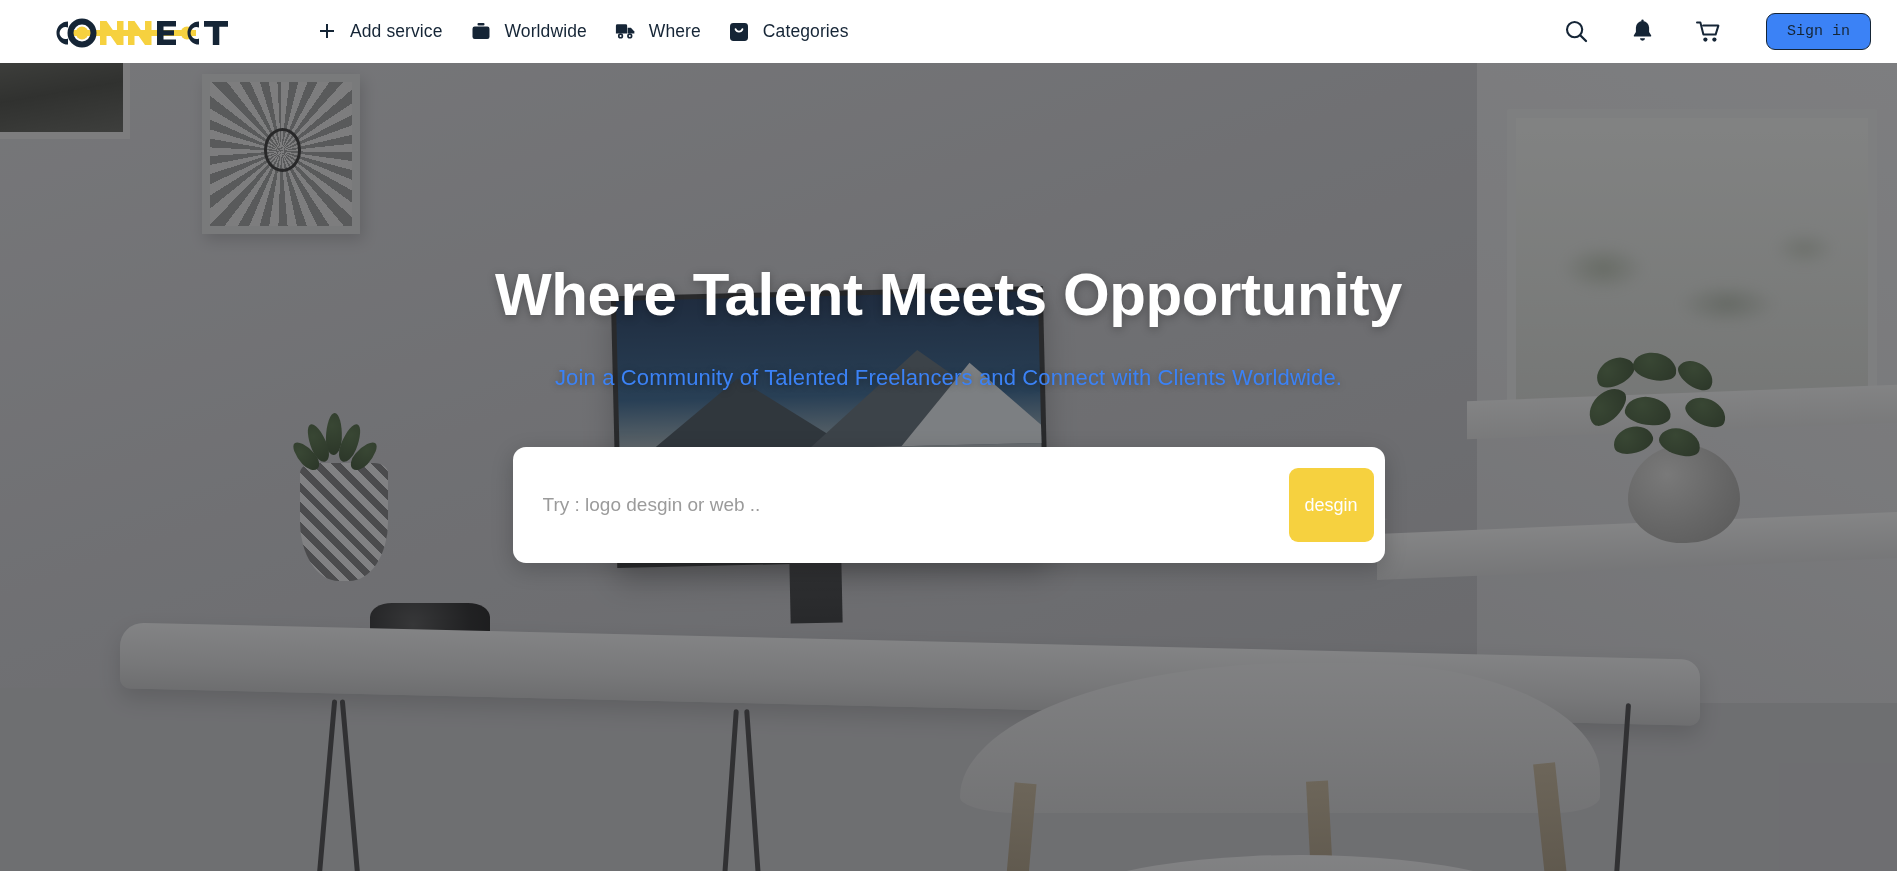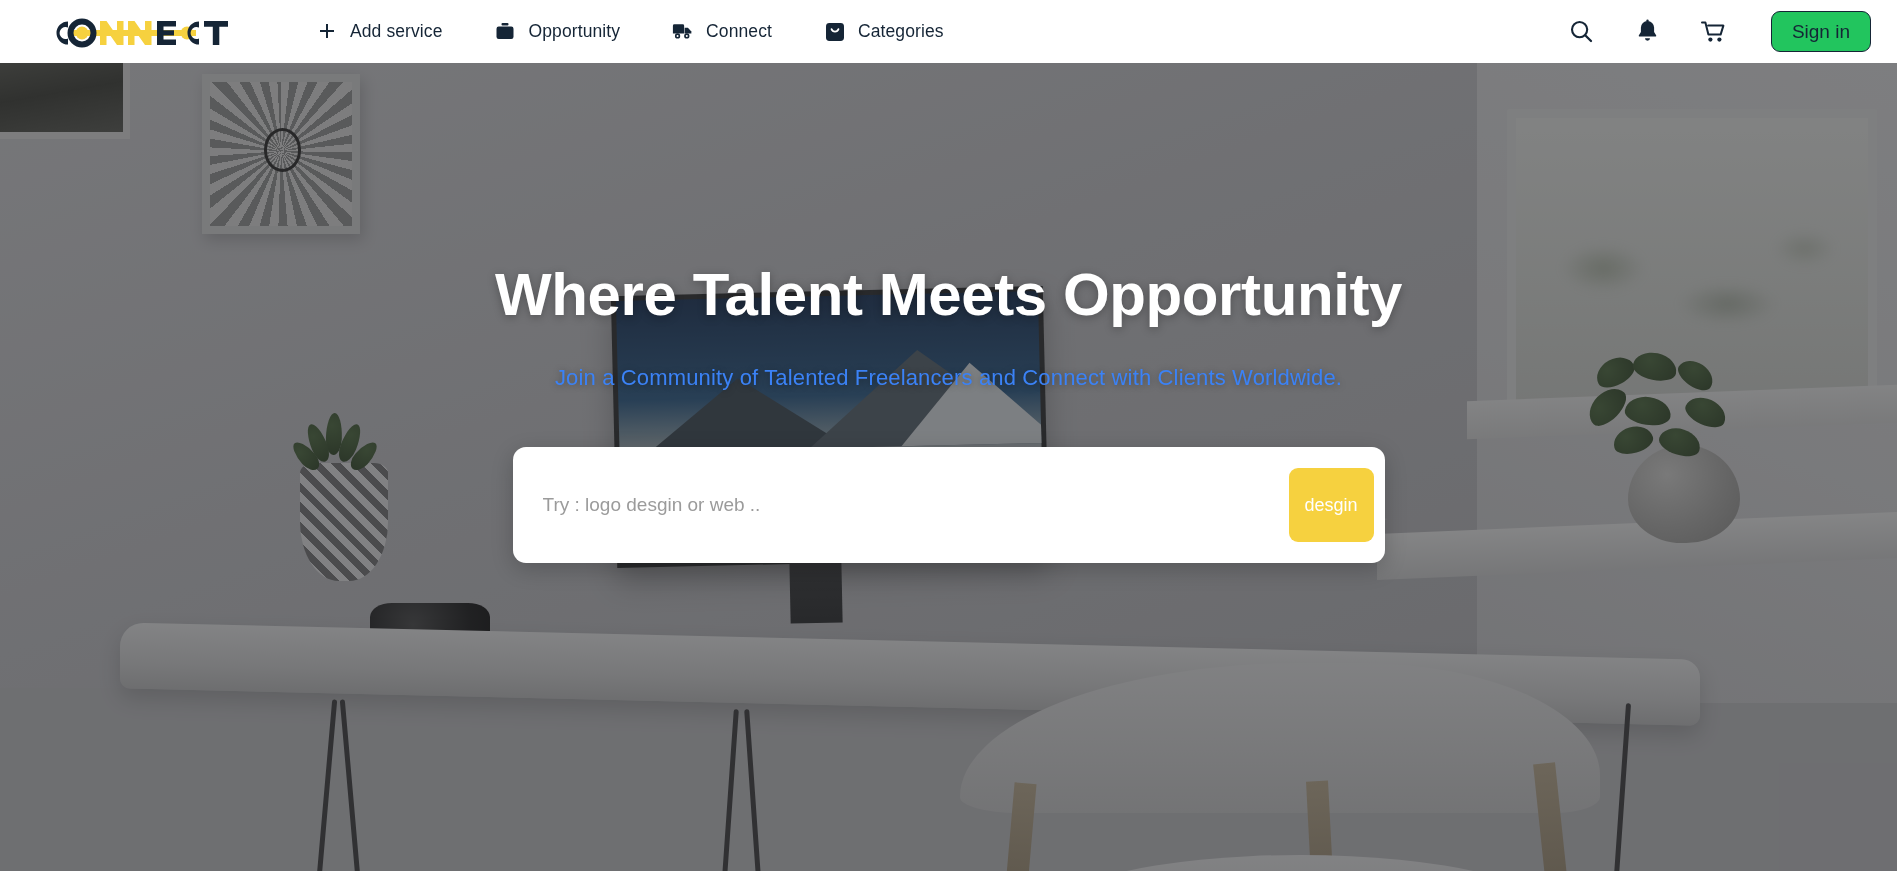--- a/index.html
+++ b/index.html
@@ -33,21 +33,21 @@
     align-items: center;
     flex: 0 0 auto;
     margin-right: 34px;
   }
   .logo-svg { display: block; }
 
   
   .nav {
     display: flex;
     align-items: center;
-    gap: 52px;
+    gap: 28px;
     margin-left: 38px;
   }
   .nav-item {
     display: flex;
     align-items: center;
     gap: 13px;
     color: #152536;
     font-size: 17.5px;
     letter-spacing: .1px;
     cursor: pointer;
@@ -77,24 +77,24 @@
     align-items: center;
     justify-content: center;
     cursor: pointer;
     color: #152536;
   }
   .icon-btn svg { display: block; }
 
   .signin-btn {
     border: 1.7px solid #152536;
     border-radius: 9px;
-    background: #22c55e;
+    background: #3b82f6;
     color: #152536;
-    font-family: Liberation Sans, sans-serif;
-    font-size: 19px;
+    font-family: Liberation Mono, monospace;
+    font-size: 15px;
     padding: 10px 20px;
     cursor: pointer;
     line-height: 1;
     margin-left: 4px;
   }
 
   
   .hero {
     position: relative;
     width: 1897px;
@@ -419,35 +419,35 @@
       <span>Add service</span>
     </div>
 
     <div class="nav-item">
       <span class="nav-icon">
         <svg width="20" height="19" viewBox="0 0 20 19">
           <rect x="6.5" y="1" width="7" height="2.4" rx="1" fill="#152536"></rect>
           <rect x="1.5" y="4.6" width="17" height="12.4" rx="2.2" fill="#152536"></rect>
         </svg>
       </span>
-      <span>Opportunity</span>
+      <span>Worldwide</span>
     </div>
 
     <div class="nav-item">
       <span class="nav-icon">
         <svg width="23" height="19" viewBox="0 0 23 19">
           <path d="M1 3.2a1.6 1.6 0 0 1 1.6-1.6h9.1a1.6 1.6 0 0 1 1.6 1.6v8.6H1z" fill="#152536"></path>
           <path d="M13.8 5.3h3.6l3.8 4.1v2.4h-7.4z" fill="#152536"></path>
           <circle cx="6.1" cy="14.3" r="2.9" fill="#152536"></circle>
           <circle cx="6.1" cy="14.3" r="1.1" fill="#fff"></circle>
           <circle cx="16.2" cy="14.3" r="2.9" fill="#152536"></circle>
           <circle cx="16.2" cy="14.3" r="1.1" fill="#fff"></circle>
         </svg>
       </span>
-      <span>Connect</span>
+      <span>Where</span>
     </div>
 
     <div class="nav-item">
       <span class="nav-icon">
         <svg width="20" height="20" viewBox="0 0 20 20">
           <rect x="1" y="1" width="18" height="18" rx="3.4" fill="#152536"></rect>
           <path d="M6.6 7.2a3.6 3.6 0 0 0 6.8 0" fill="none" stroke="#fff" stroke-width="1.9" stroke-linecap="round"></path>
         </svg>
       </span>
       <span>Categories</span>

